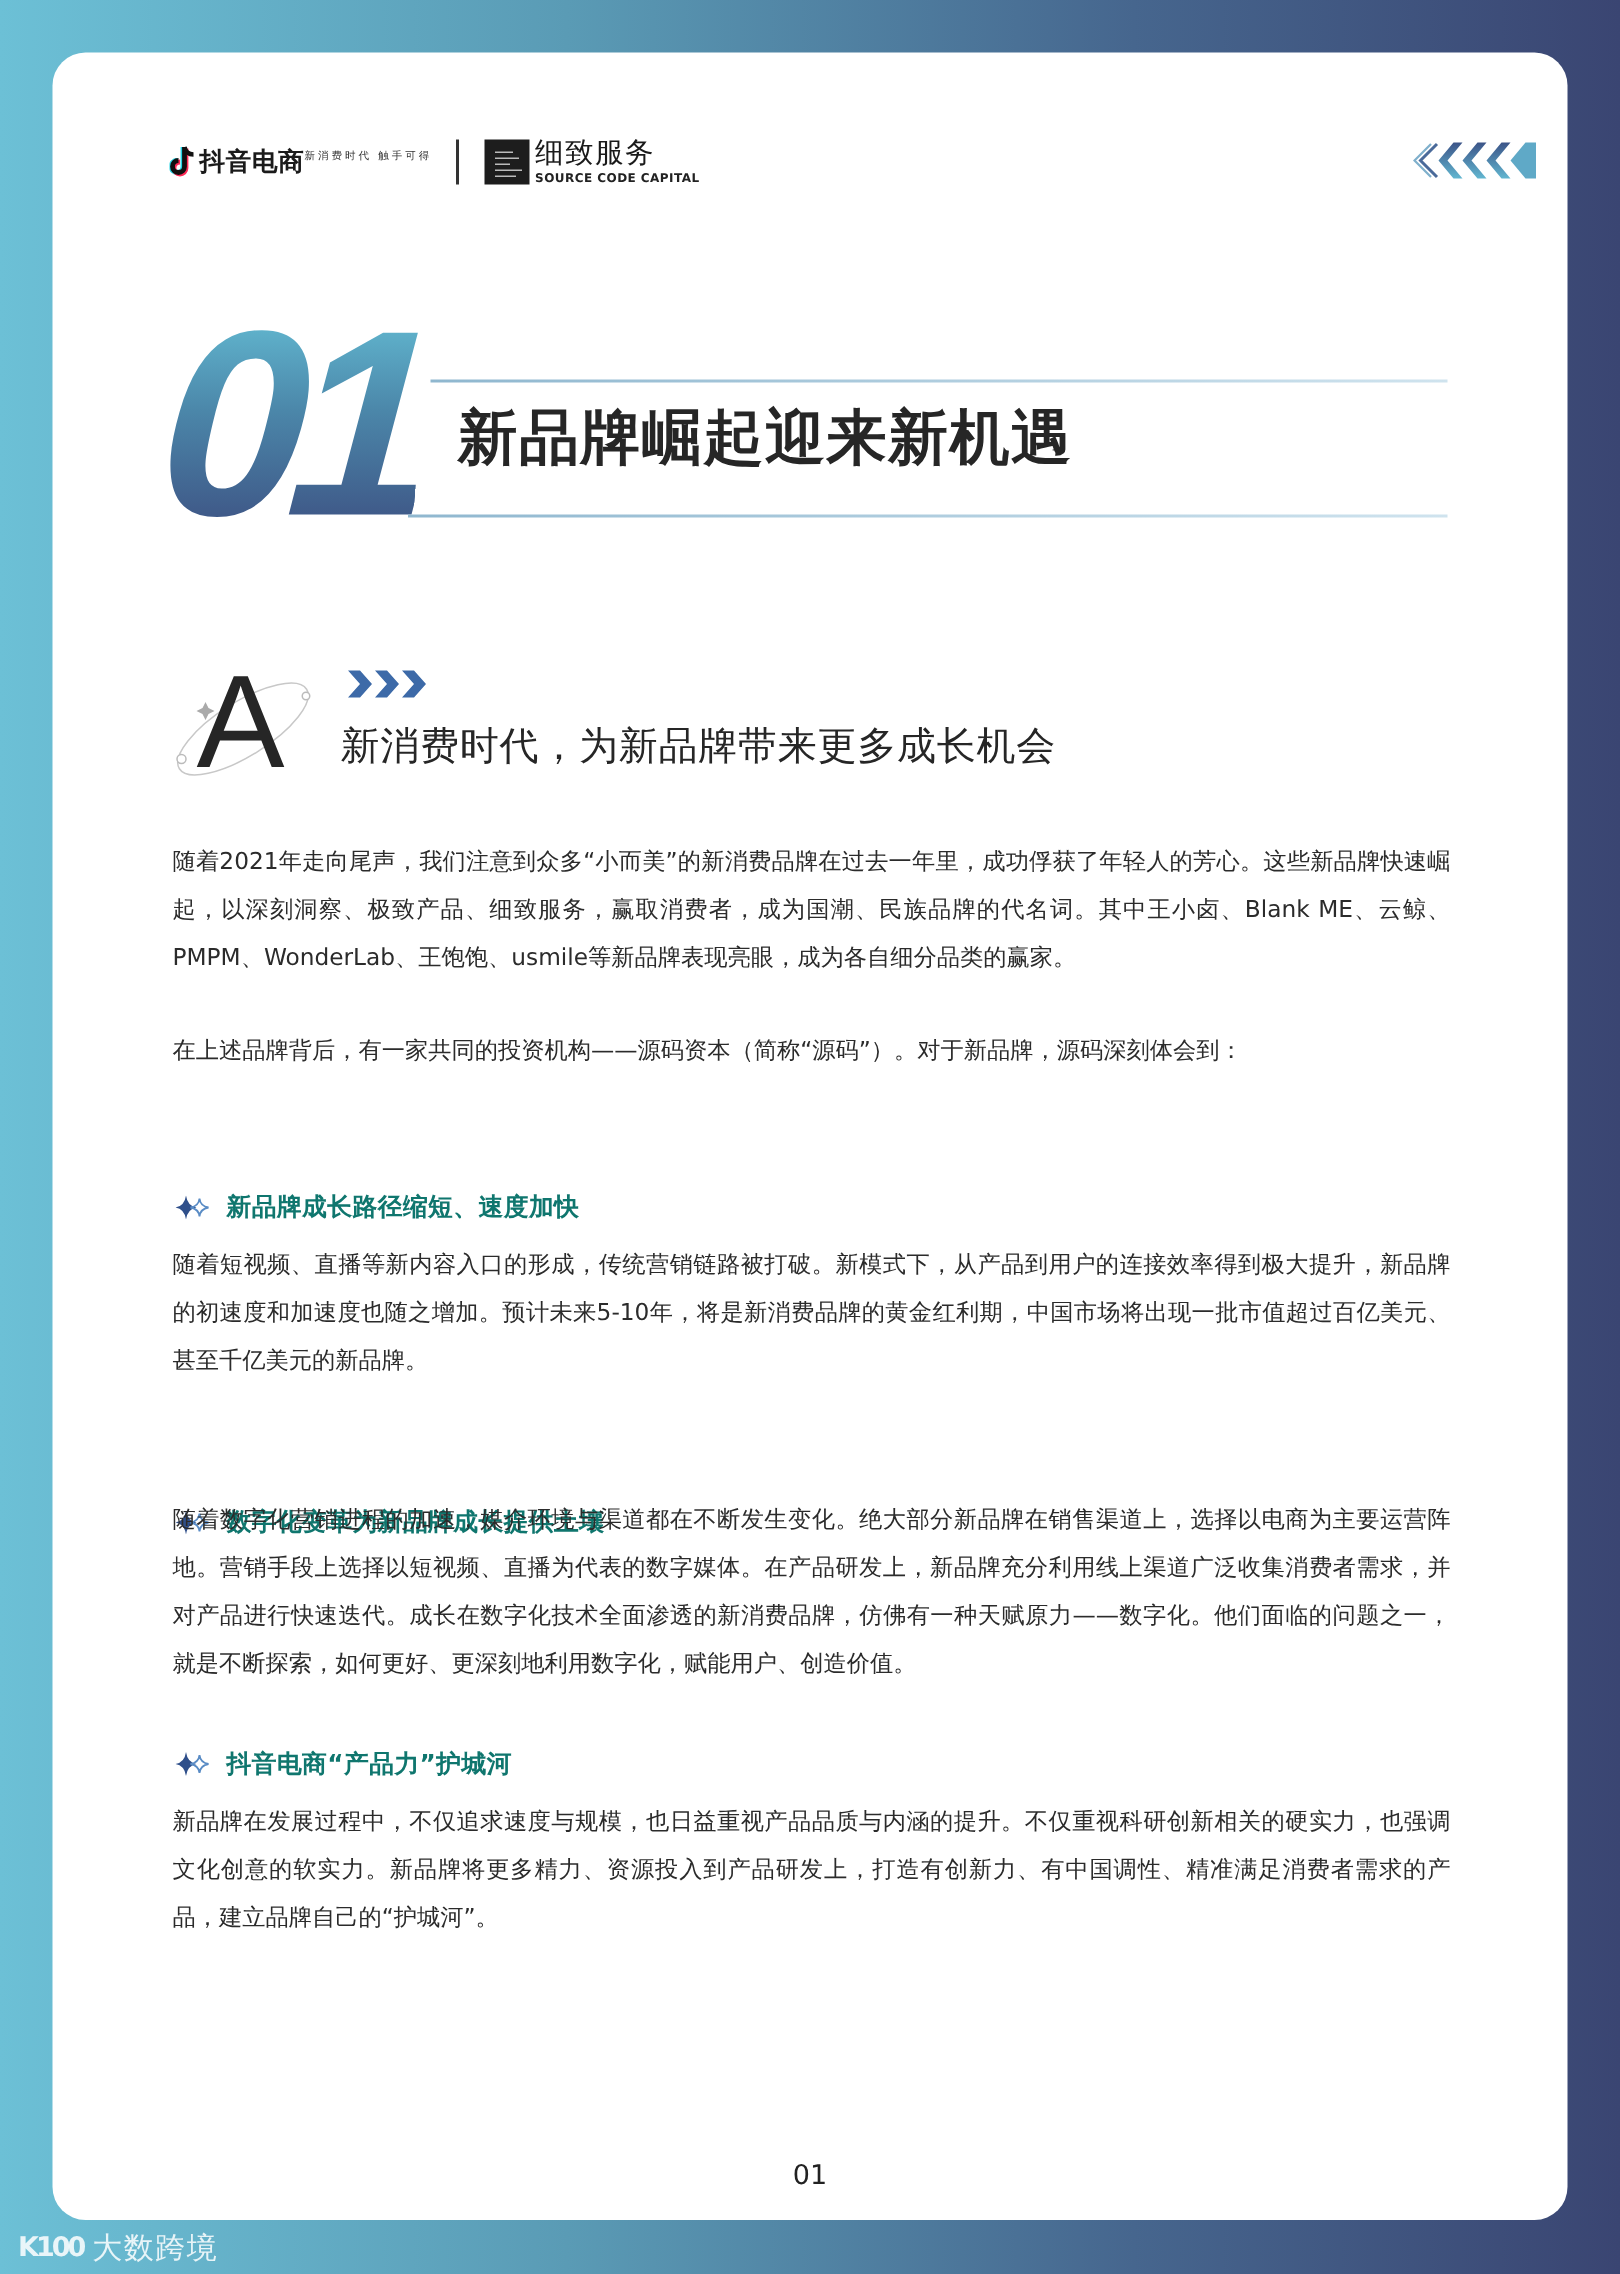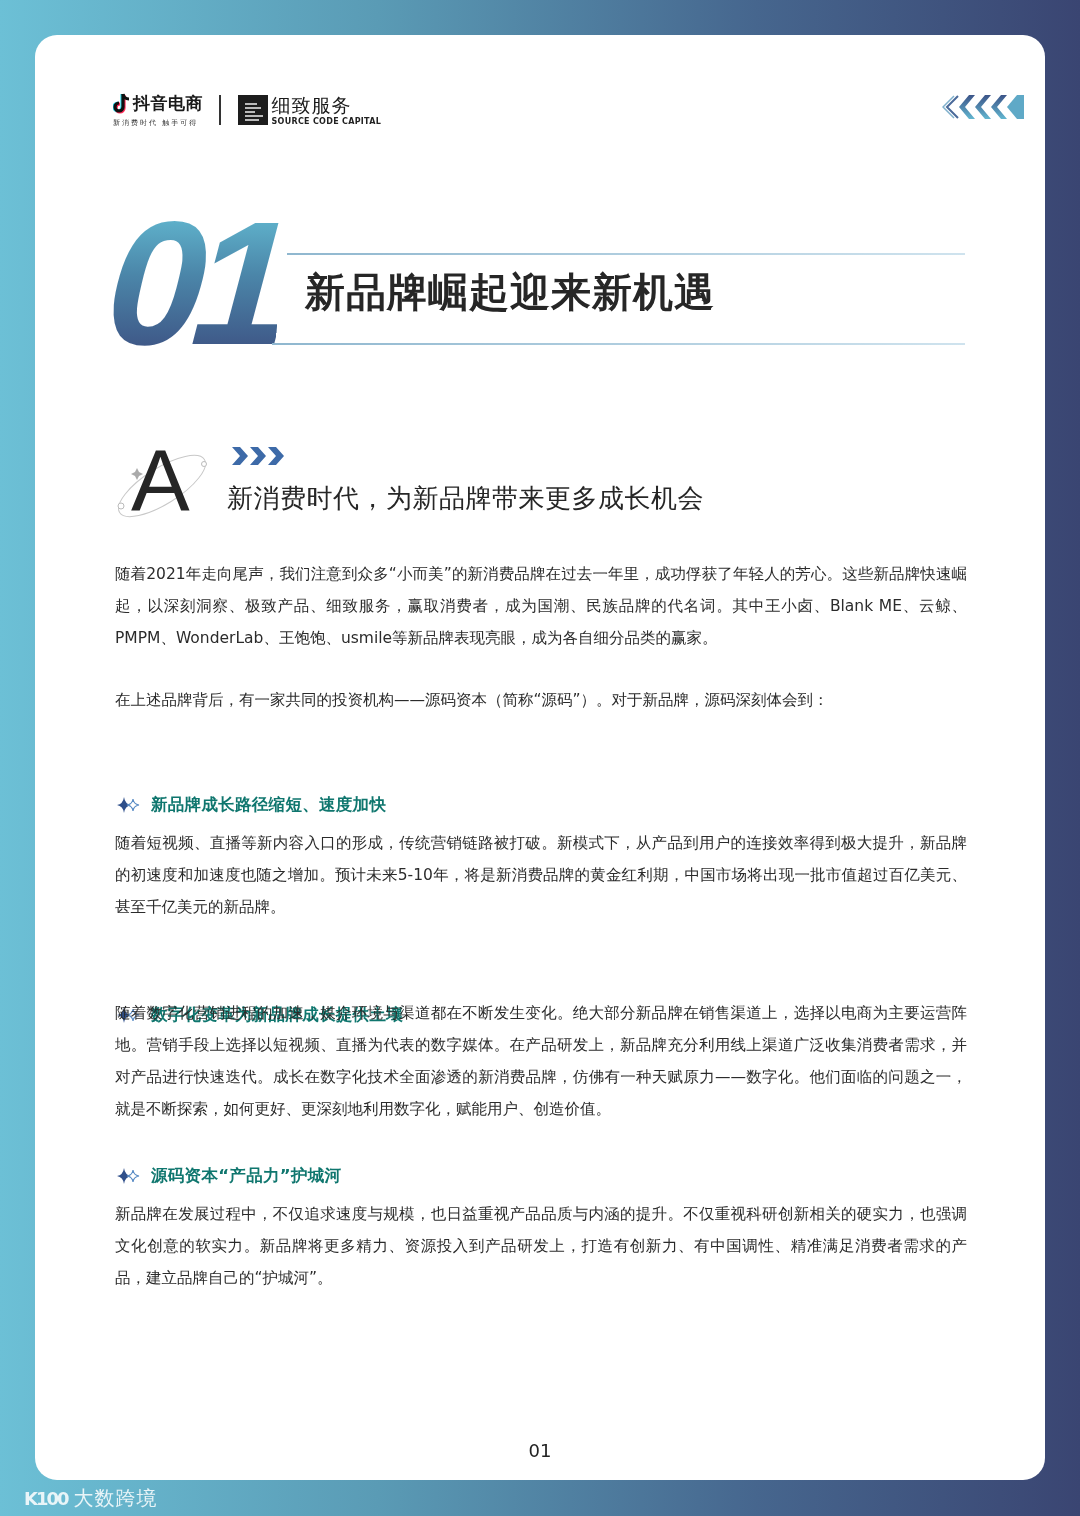--- a/index.html
+++ b/index.html
@@ -7,21 +7,21 @@
       width: 1080px; height: 1516px; position: relative; overflow: hidden;
       background: linear-gradient(90deg, #6cc0d6 0%, #5a9bb5 35%, #46668e 70%, #3a4572 100%);
       font-family: "DejaVu Sans", "Liberation Sans", sans-serif;
     }
     .card {
       position: absolute; left: 35px; top: 35px; width: 1010px; height: 1445px;
       background: #ffffff; border-radius: 22px;
     }
     
     .logos { position: absolute; left: 113px; top: 92px; display: flex; align-items: center; }
-    .douyin { display: flex; flex-direction: column; }
+    .douyin { display: flex; flex-direction: row; }
     .douyin-top { display: flex; align-items: center; }
     .douyin-name { font-size: 17px; font-weight: bold; color: #1a1a1a; letter-spacing: 0.5px; }
     .douyin-slogan { font-size: 7px; color: #333; letter-spacing: 2px; margin-top: 3px; }
     .logo-sep { width: 1.5px; height: 30px; background: #333; margin: 0 17px 0 16px; }
     .source { display: flex; align-items: center; }
     .source-mark { width: 30px; height: 30px; background: #1d1d1d; position: relative; margin-right: 4px; }
     .source-mark span { position: absolute; left: 7px; height: 1.5px; background: #bbb; }
     .source-text { display: flex; flex-direction: column; }
     .source-cn { font-family: "DejaVu Serif", "Liberation Serif", serif; font-size: 19px; color: #1a1a1a; line-height: 20px; letter-spacing: 1px; }
     .source-en { font-size: 8px; color: #222; letter-spacing: 0.3px; font-weight: bold; margin-top: 2px; }
@@ -52,21 +52,21 @@
     .point-head { position: absolute; left: 117px; display: flex; align-items: center; }
     .point-icon { width: 24px; height: 16px; margin-right: 10px; }
     .point-title { font-size: 16.5px; color: #0f766e; font-weight: bold; letter-spacing: 0.3px; }
     .ph-1 { top: 794px; }
     .ph-2 { top: 1004px; }
     .ph-3 { top: 1165px; }
     .pb-1 { top: 827px; }
     .pb-2 { top: 997px; }
     .pb-3 { top: 1198px; }
     .page-num { position: absolute; left: 0; width: 1080px; top: 1440px; text-align: center; font-size: 18px; color: #222; }
-    .watermark { position: absolute; left: 24px; top: 1485px; display: flex; align-items: center; color: rgba(255,255,255,0.85); }
+    .watermark { position: absolute; left: 12px; top: 1485px; display: flex; align-items: center; color: rgba(255,255,255,0.85); }
     .wm-logo { font-size: 18px; font-weight: bold; margin-right: 6px; letter-spacing: -2px; }
     .wm-text { font-size: 20px; letter-spacing: 1px; }
   </style>
 </head>
 <body>
 
 <div class="card"></div>
 
 <div class="logos">
   <div class="douyin">
@@ -160,21 +160,21 @@
   </svg>
   <span class="point-title">数字化变革为新品牌成长提供土壤</span>
 </div>
 <p class="para pb-2" style="margin:0;">随着数字化营销进程的加速，媒介环境与渠道都在不断发生变化。绝大部分新品牌在销售渠道上，选择以电商为主要运营阵地。营销手段上选择以短视频、直播为代表的数字媒体。在产品研发上，新品牌充分利用线上渠道广泛收集消费者需求，并对产品进行快速迭代。成长在数字化技术全面渗透的新消费品牌，仿佛有一种天赋原力——数字化。他们面临的问题之一，就是不断探索，如何更好、更深刻地利用数字化，赋能用户、创造价值。</p>
 
 <div class="point-head ph-3">
   <svg class="point-icon" viewBox="0 0 24 16">
     <path d="M7 0 Q8 7 14 8 Q8 9 7 16 Q6 9 0 8 Q6 7 7 0 Z" fill="#2f4f8a"></path>
     <path d="M16 2 Q16.5 7 22 8 Q16.5 9 16 14 Q15.5 9 10 8 Q15.5 7 16 2 Z" fill="none" stroke="#5a8cc5" stroke-width="1.2"></path>
   </svg>
-  <span class="point-title">源码资本“产品力”护城河</span>
+  <span class="point-title">抖音电商“产品力”护城河</span>
 </div>
 <p class="para pb-3" style="margin:0;">新品牌在发展过程中，不仅追求速度与规模，也日益重视产品品质与内涵的提升。不仅重视科研创新相关的硬实力，也强调文化创意的软实力。新品牌将更多精力、资源投入到产品研发上，打造有创新力、有中国调性、精准满足消费者需求的产品，建立品牌自己的“护城河”。</p>
 
 <div class="page-num">01</div>
 <div class="watermark">
   <span class="wm-logo">K100</span>
   <span class="wm-text">大数跨境</span>
 </div>
 
 </body></html>

